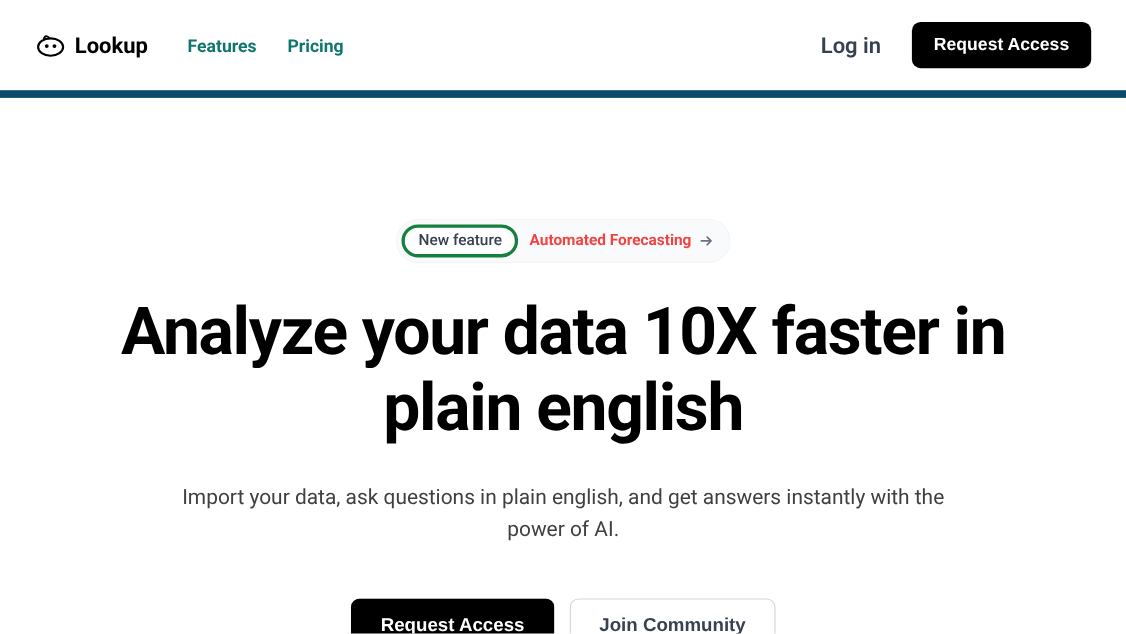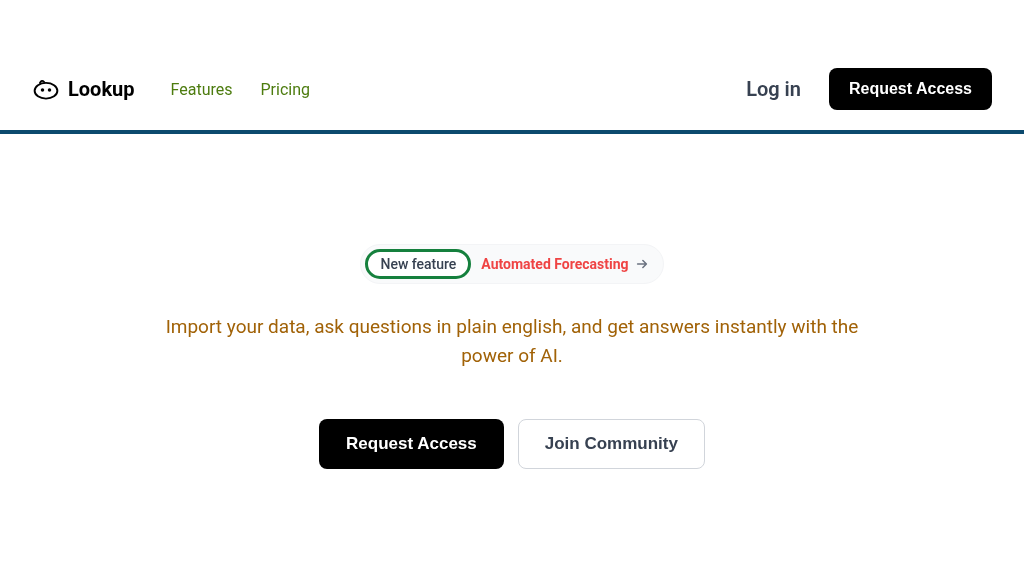--- a/index.html
+++ b/index.html
@@ -13,22 +13,21 @@
       color: #000000;
       width: 1024px;
       height: 576px;
       overflow: hidden;
     }
     .navbar {
       display: flex;
       align-items: center;
       justify-content: space-between;
       padding: 20px 32px;
-      border-bottom: 4px solid #0c4a6e;
-      margin-top: 48px;
+      border-bottom: 7px solid #0c4a6e;
     }
     .navbar-left {
       display: flex;
       align-items: center;
       gap: 36px;
     }
     .logo {
       display: flex;
       align-items: center;
       gap: 8px;
@@ -38,23 +37,23 @@
     }
     .logo-icon {
       width: 28px;
       height: 24px;
     }
     .nav-links {
       display: flex;
       gap: 28px;
     }
     .nav-link {
-      font-weight: 400;
+      font-weight: 700;
       font-size: 16px;
-      color: #4d7c0f;
+      color: #0f766e;
       cursor: pointer;
       text-decoration: none;
     }
     .navbar-right {
       display: flex;
       align-items: center;
       gap: 28px;
     }
     .login-link {
       font-weight: 600;
@@ -119,21 +118,21 @@
       font-weight: 700;
       line-height: 1.15;
       color: #000000;
       max-width: 860px;
       letter-spacing: -0.02em;
       margin-bottom: 32px;
     }
     .hero-subtitle {
       font-size: 19px;
       font-weight: 400;
-      color: #a16207;
+      color: #404040;
       max-width: 740px;
       line-height: 1.55;
       margin-bottom: 48px;
     }
     .hero-buttons {
       display: flex;
       gap: 14px;
     }
     .btn-large {
       padding: 14px 26px;
@@ -181,18 +180,19 @@
 <main class="hero">
   <div class="badge-group">
     <span class="badge-pill">New feature</span>
     <span class="badge-text">
       <span>Automated Forecasting</span>
       <svg class="arrow-icon" viewBox="0 0 16 16" fill="none" stroke="currentColor" stroke-width="1.8">
         <path d="M3 8 L12 8 M9 4 L13 8 L9 12" stroke-linecap="round" stroke-linejoin="round"></path>
       </svg>
     </span>
   </div>
+  <h1 class="hero-title">Analyze your data 10X faster in plain english</h1>
   <p class="hero-subtitle">Import your data, ask questions in plain english, and get answers instantly with the power of AI.</p>
   <div class="hero-buttons">
     <button class="btn-large btn-black">Request Access</button>
     <button class="btn-large btn-outline">Join Community</button>
   </div>
 </main>
 
 </body></html>

